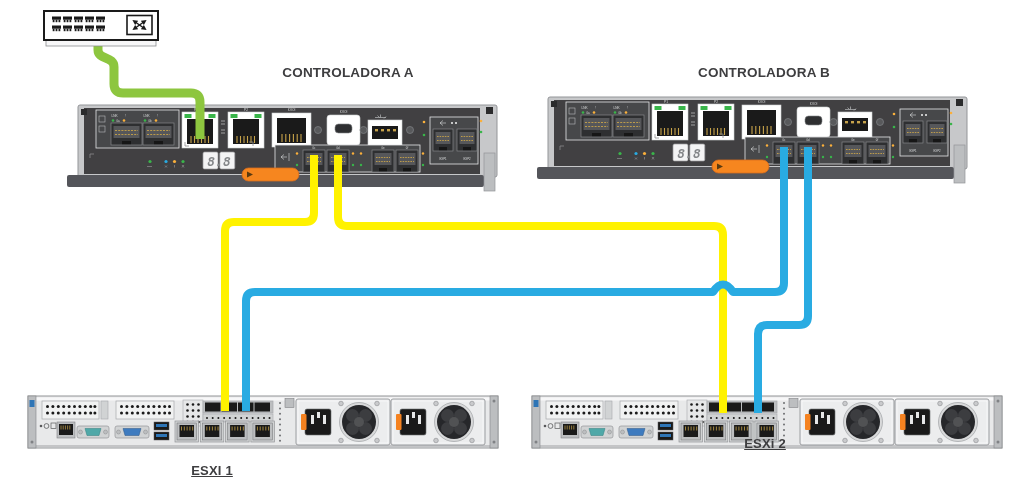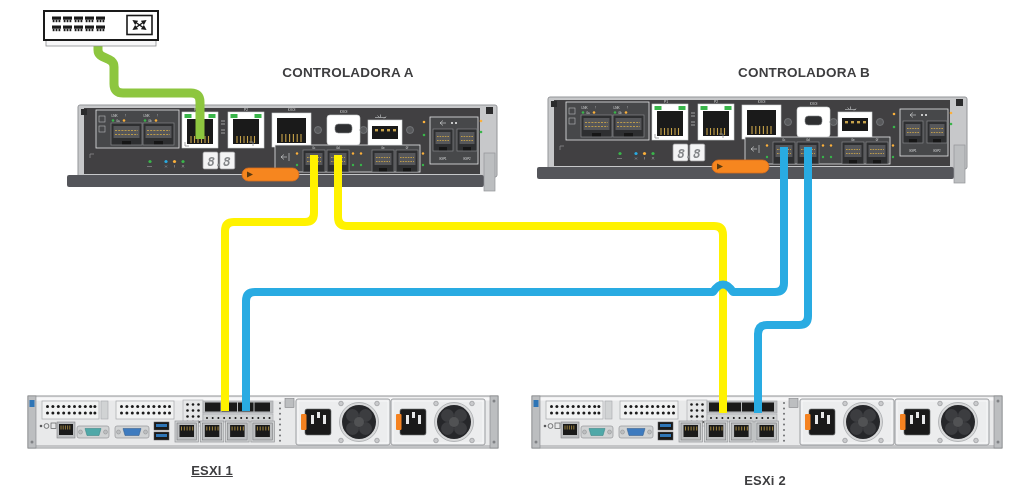--- a/index.html
+++ b/index.html
@@ -422,17 +422,17 @@
   </g>
 
   <path d="M314,155 V213 Q314,222 305,222 H234 Q225,222 225,231 V411" fill="none" stroke-width="8" stroke-linejoin="round" stroke="#FFF200"></path>
   <path d="M338,155 V217 Q338,226 347,226 H714 Q723,226 723,235 V413" fill="none" stroke-width="8" stroke-linejoin="round" stroke="#FFF200"></path>
 
   <path d="M784,147 V283 Q784,292 775,292 H733 Q723,277 713,292 H255 Q246,292 246,301 V411" fill="none" stroke-width="8" stroke-linejoin="round" stroke="#29ABE2"></path>
   <path d="M808,147 V316 Q808,325 799,325 H767 Q758,325 758,334 V413" fill="none" stroke-width="8" stroke-linejoin="round" stroke="#29ABE2"></path>
 </svg>
 
 <div class="cap" style="left:348px; top:65px">CONTROLADORA A</div>
-<div class="cap" style="left:804px; top:65px">CONTROLADORA B</div>
+<div class="cap" style="left:764px; top:65px">CONTROLADORA B</div>
 <div class="cap sm" style="left:212px; top:463px">ESXI 1</div>
-<div class="cap sm" style="left:765px; top:473px">ESXi 2</div>
+<div class="cap sm" style="left:765px; top:436px">ESXi 2</div>
 
 </div>
 
 </body></html>

